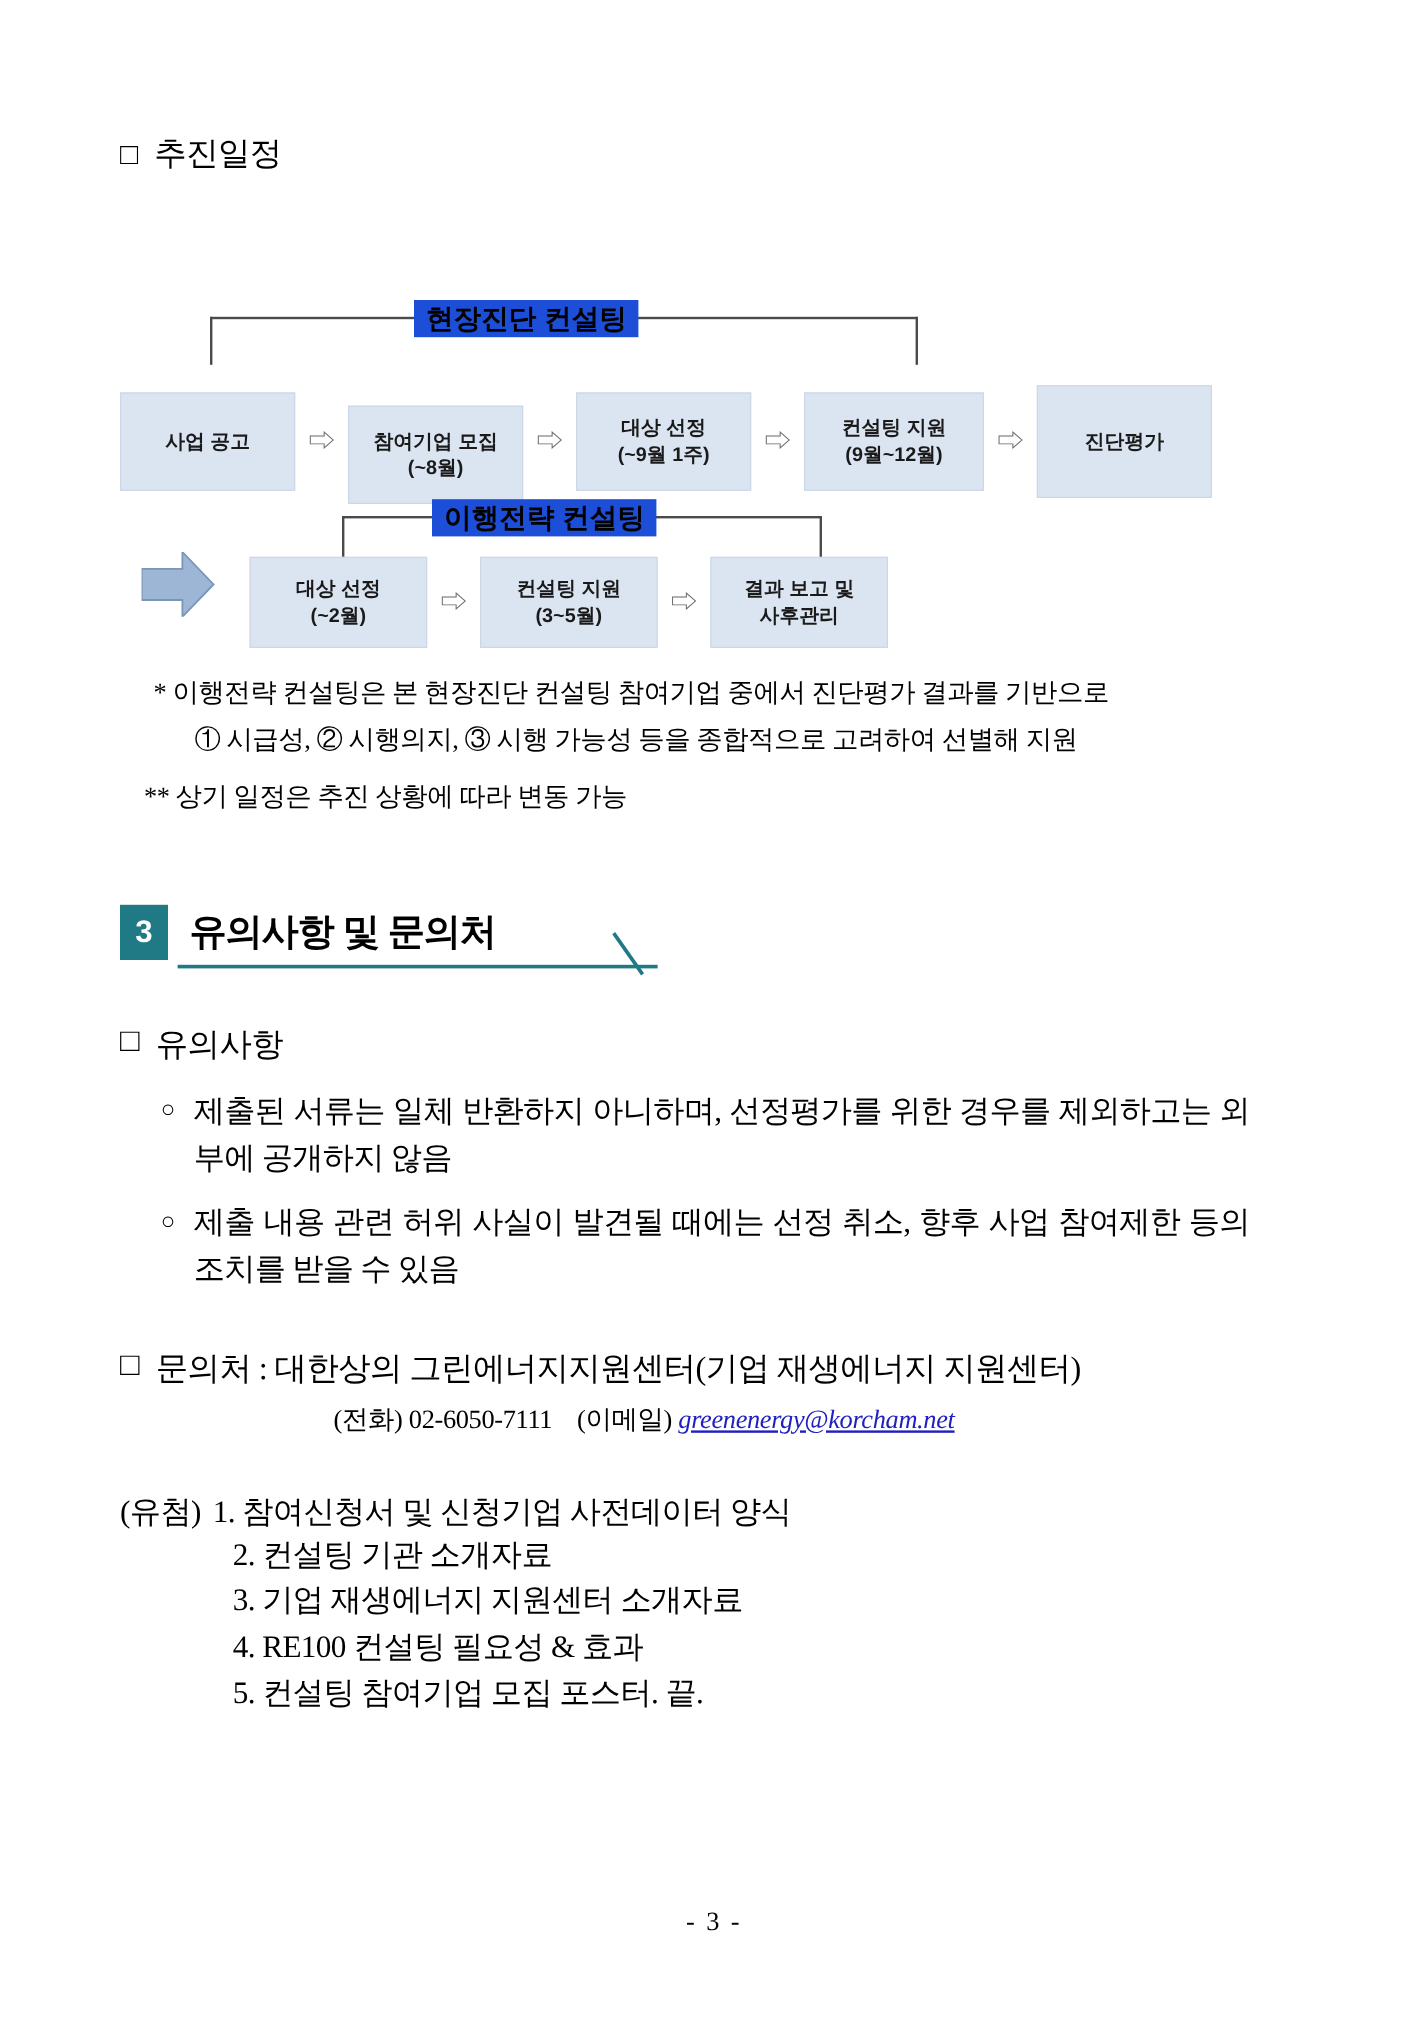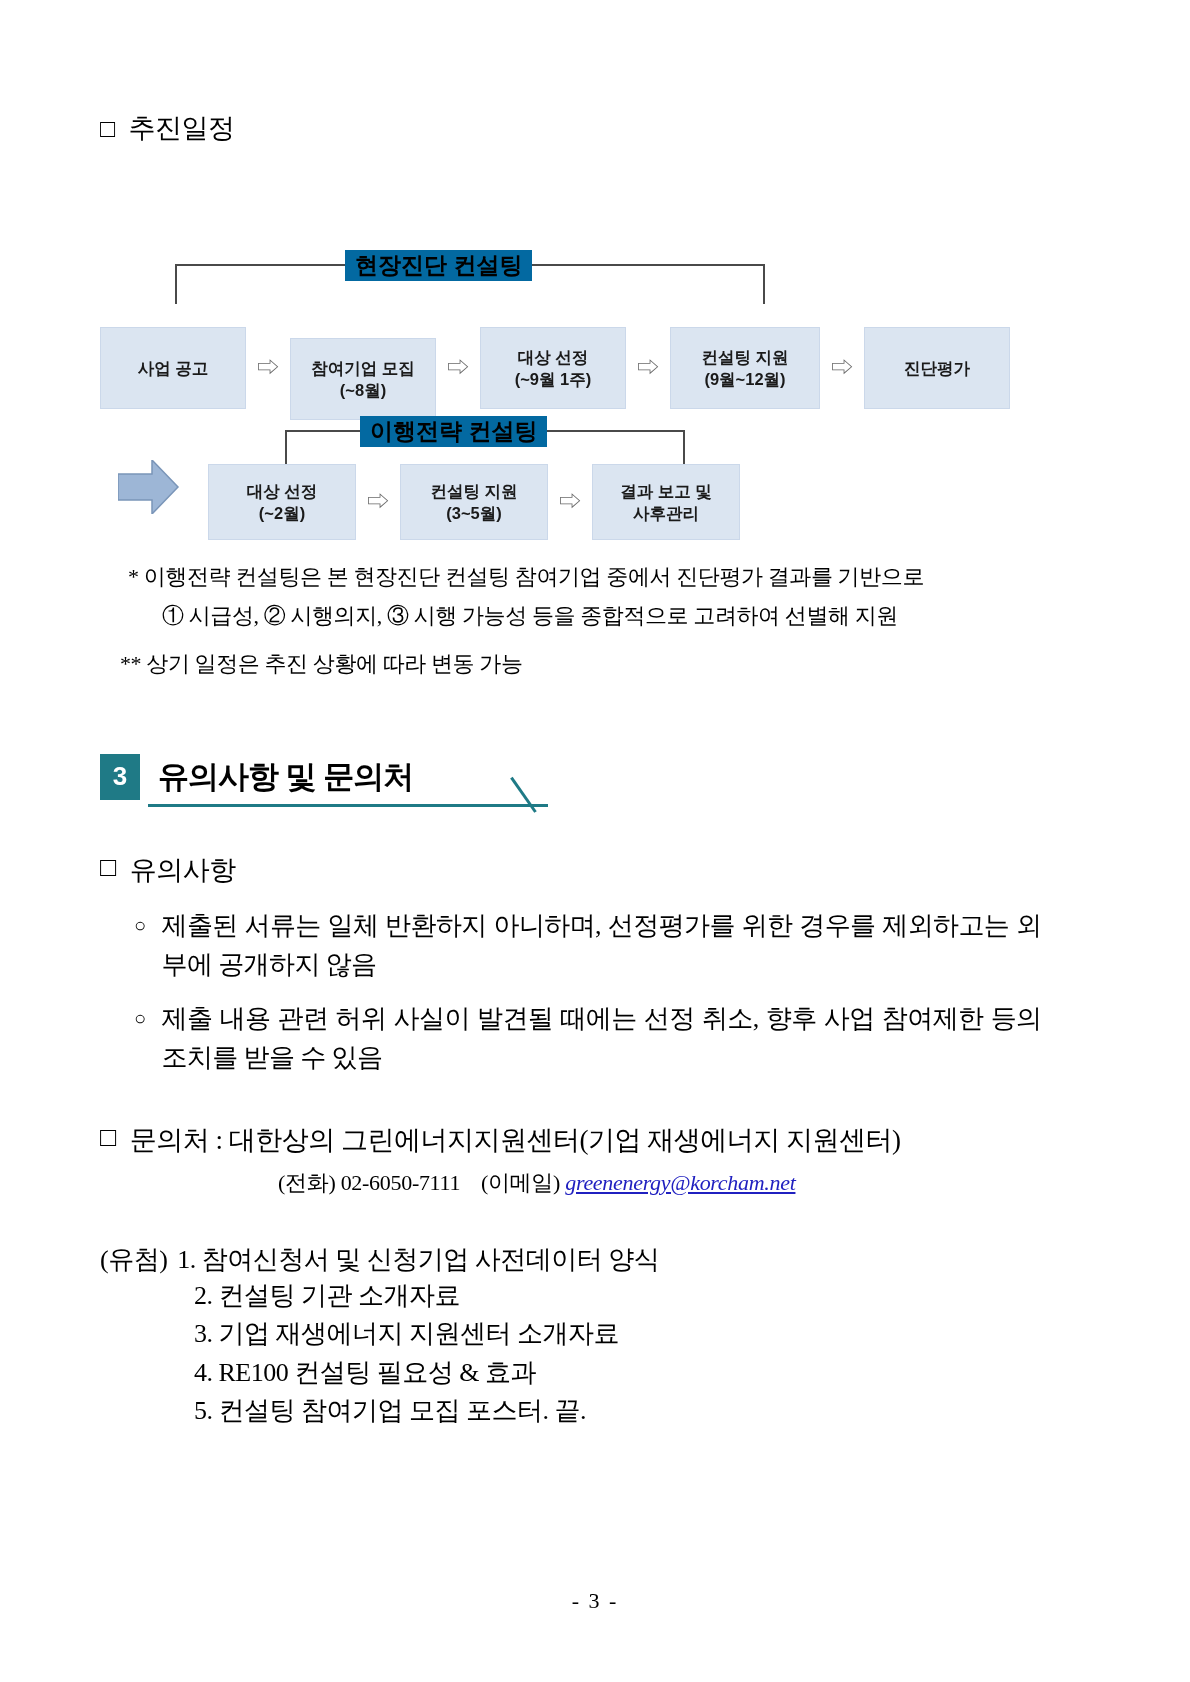--- a/index.html
+++ b/index.html
@@ -71,21 +71,21 @@
     color: #6b6b6b;
     font-size: 22px;
     line-height: 1;
   }
   .grp-title {
     position: absolute;
     font-family: "Liberation Sans", sans-serif;
     font-weight: bold;
     font-size: 23px;
     color: #000;
-    background: #0369a1;
+    background: #1d4ed8;
     padding: 0 10px;
     white-space: nowrap;
   }
   .bracket {
     position: absolute;
     border-top: 2px solid #4a4a4a;
     border-left: 2px solid #4a4a4a;
     border-right: 2px solid #4a4a4a;
     box-sizing: border-box;
   }
@@ -237,21 +237,21 @@
       <div class="box" style="width:146px;height:82px;">
         <span>대상 선정</span>
         <span>(~9월 1주)</span>
       </div>
       <div class="arrow">⇨</div>
       <div class="box" style="width:150px;height:82px;">
         <span>컨설팅 지원</span>
         <span>(9월~12월)</span>
       </div>
       <div class="arrow">⇨</div>
-      <div class="box" style="width:146px;height:82px;">
+      <div class="box" style="width:146px;height:94px;">
         <span>진단평가</span>
         <span></span>
       </div>
     </div>
 
     <div class="bracket" style="left:185px; top:258px; width:400px; height:38px; border-bottom:none;"></div>
     <div class="grp-title" style="left:260px; top:244px;">이행전략 컨설팅</div>
 
     <svg width="62" height="54" style="position:absolute; left:18px; top:288px;">
       <polygon points="0,14 34,14 34,0 60,27 34,54 34,40 0,40" fill="#9db6d6" stroke="#7a95b8" stroke-width="1.5"></polygon>

